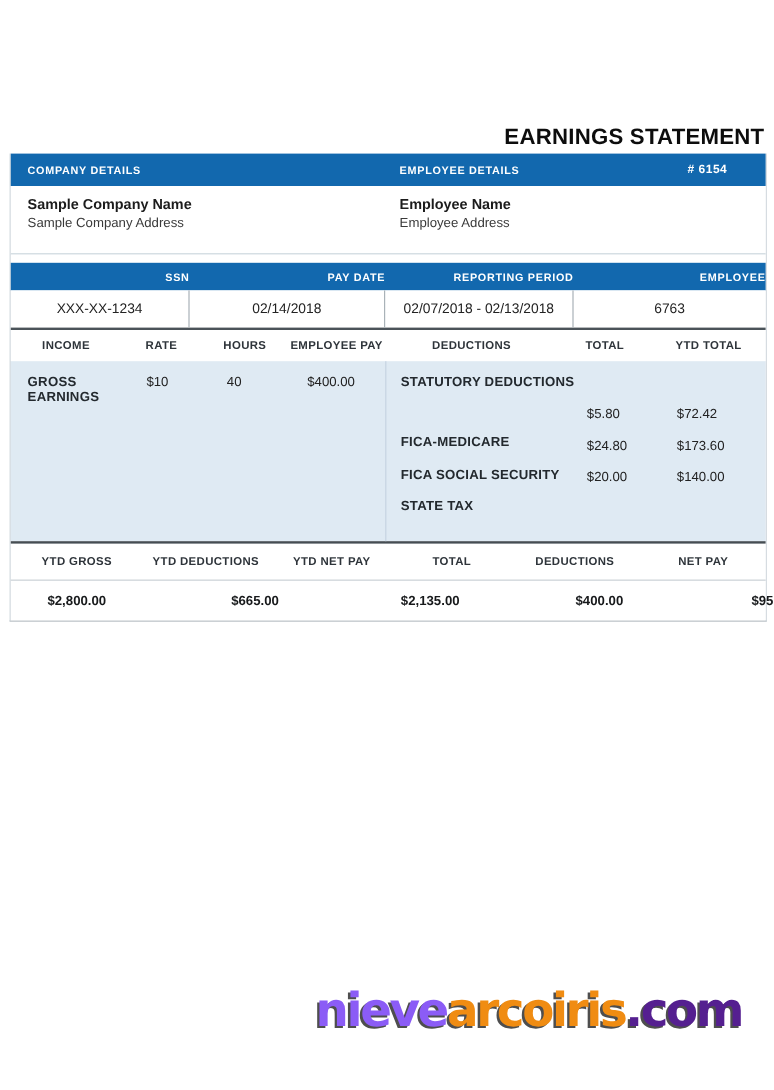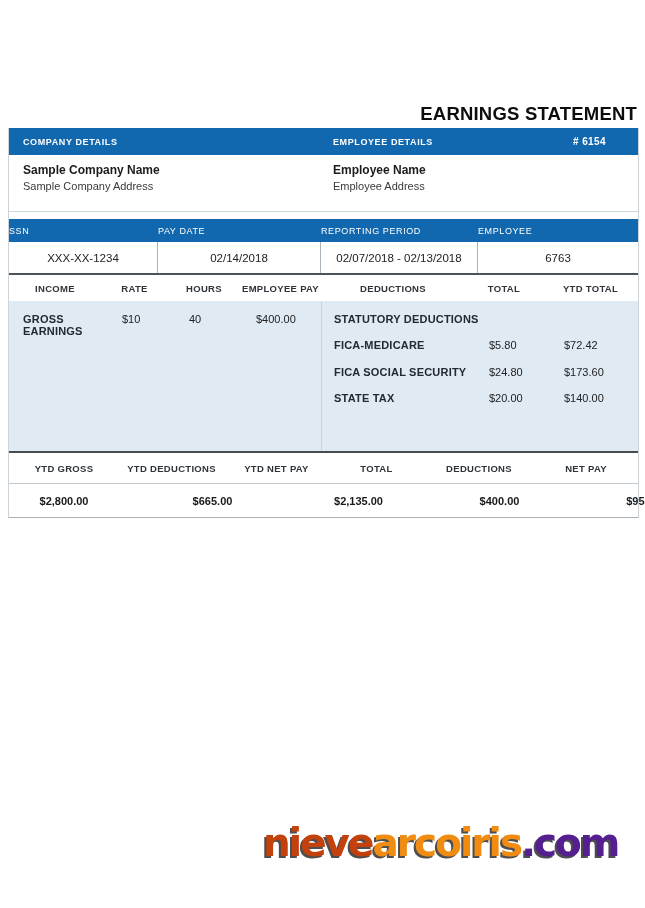--- a/index.html
+++ b/index.html
@@ -54,23 +54,23 @@
   .block-name { font-size: 12px; font-weight: bold; color: #1c1c1c; }
   .block-addr { font-size: 11px; color: #3a3a3a; margin-top: 3px; }
   .gap { height: 7px; background: #ffffff; }
   .bar-ssn {
     height: 23px;
     background: #1268ae;
     color: #ffffff;
     display: grid;
     grid-template-columns: 149px 163px 157px 160px;
     align-items: center;
-    text-align: left;
+    text-align: right;
     font-size: 9px;
-    font-weight: normal;
+    font-weight: bold;
     letter-spacing: 0.6px;
   }
   .ssn-values {
     height: 31px;
     display: grid;
     grid-template-columns: 149px 163px 157px 160px;
     border-bottom: 2px solid #4b5359;
     background: #ffffff;
   }
   .ssn-values > div {
@@ -98,21 +98,21 @@
     display: flex;
   }
   .body-left  { width: 312px; box-sizing: border-box; padding-top: 12px; }
   .body-right { width: 317px; box-sizing: border-box; padding-top: 12px; border-left: 1px solid #c6d4e2; }
   .gross-row { display: flex; padding-left: 14px; font-size: 11px; color: #222222; }
   .gross-row .g-label { width: 99px; font-weight: bold; color: #23292e; letter-spacing: 0.2px; }
   .gross-row .g-rate  { width: 67px; }
   .gross-row .g-hours { width: 67px; }
   .ded-title { height: 26px; padding-left: 12px; font-size: 11px; font-weight: bold; color: #23292e; letter-spacing: 0.2px; }
   .ded-row   { height: 26.5px; display: flex; padding-left: 12px; font-size: 11px; color: #222222; }
-  .ded-row .d-label { width: 155px; font-weight: bold; color: #23292e; letter-spacing: 0.2px; }
+  .ded-row .d-label { width: 155px; font-weight: bold; color: #23292e; letter-spacing: 0.2px; margin-top: 24px; }
   .ded-row .d-total { width: 75px; }
   .summary-head {
     height: 30px;
     background: #ffffff;
     border-top: 2px solid #454d53;
     border-bottom: 1px solid #c2cad0;
     display: grid;
     grid-template-columns: 110px 105px 105px 95px 110px 104px;
     align-items: center;
     text-align: center;
@@ -137,21 +137,21 @@
     position: absolute;
     top: 820px;
     left: 263px;
     font-family: "DejaVu Sans", sans-serif;
     font-weight: bold;
     font-size: 39px;
     letter-spacing: -2px;
     white-space: nowrap;
     text-shadow: -2px 2px 0 #4e4e4e;
   }
-  .wm-1 { color: #c2410c; text-align: right; }
+  .wm-1 { color: #8b5cf6; text-align: right; }
   .wm-2 { color: #f08c12; }
   .wm-3 { color: #551f90; }
 </style>
 </head>
 <body>
 
 <div class="page">
 
   <div class="doc-title">EARNINGS STATEMENT</div>
 

